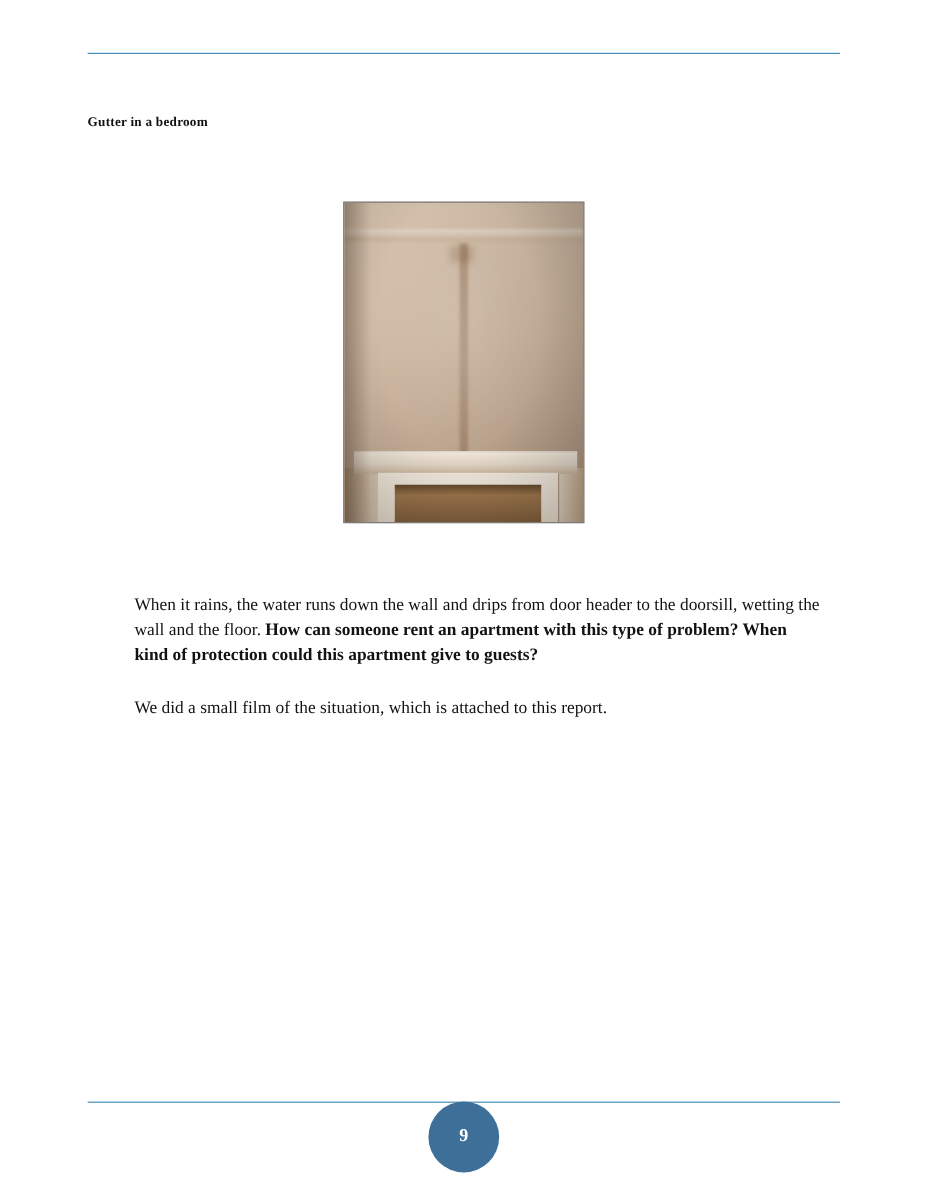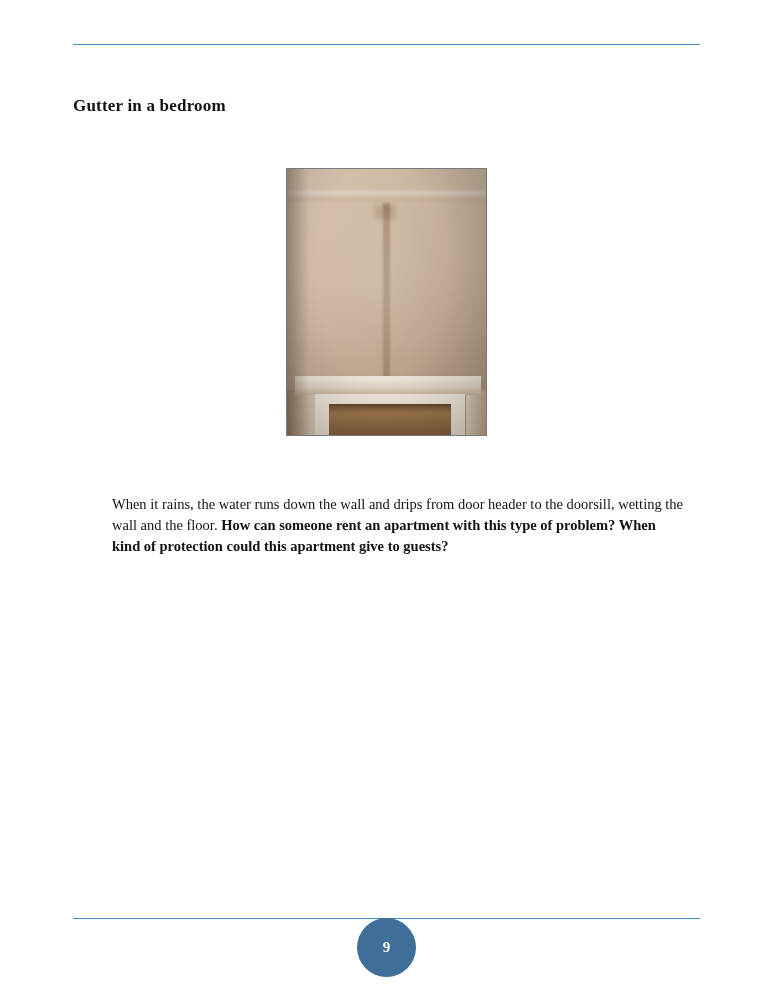--- a/index.html
+++ b/index.html
@@ -31,21 +31,21 @@
   }
   .rule-top { top: 44px; }
   .rule-bottom { top: 918px; }
 
   .page-title {
     position: absolute;
     left: 73px;
     top: 96px;
     font-family: "Liberation Serif", serif;
     font-weight: bold;
-    font-size: 17px;
+    font-size: 11px;
     letter-spacing: 0.2px;
     color: #111111;
   }
 
   .photo-frame {
     position: absolute;
     left: 286px;
     top: 168px;
     width: 201px;
     height: 268px;
@@ -202,18 +202,21 @@
     <div class="door-opening"></div>
     <div class="door-inner-shadow"></div>
     <div class="photo-leftshade"></div>
     <div class="photo-vignette"></div>
   </div>
 
   <div class="body-text para-1">
     <span>When it rains, the water runs down the wall and drips from door header to the doorsill, wetting the wall and the floor. </span><span class="strong">How can someone rent an apartment with this type of problem? When kind of protection could this apartment give to guests?</span>
   </div>
 
+  <div class="body-text para-2">
+    <span>We did a small film of the situation, which is attached to this report.</span>
+  </div>
 
   <div class="rule rule-bottom"></div>
 
   <div class="page-number-badge">9</div>
 
 </div>
 
 </body></html>

